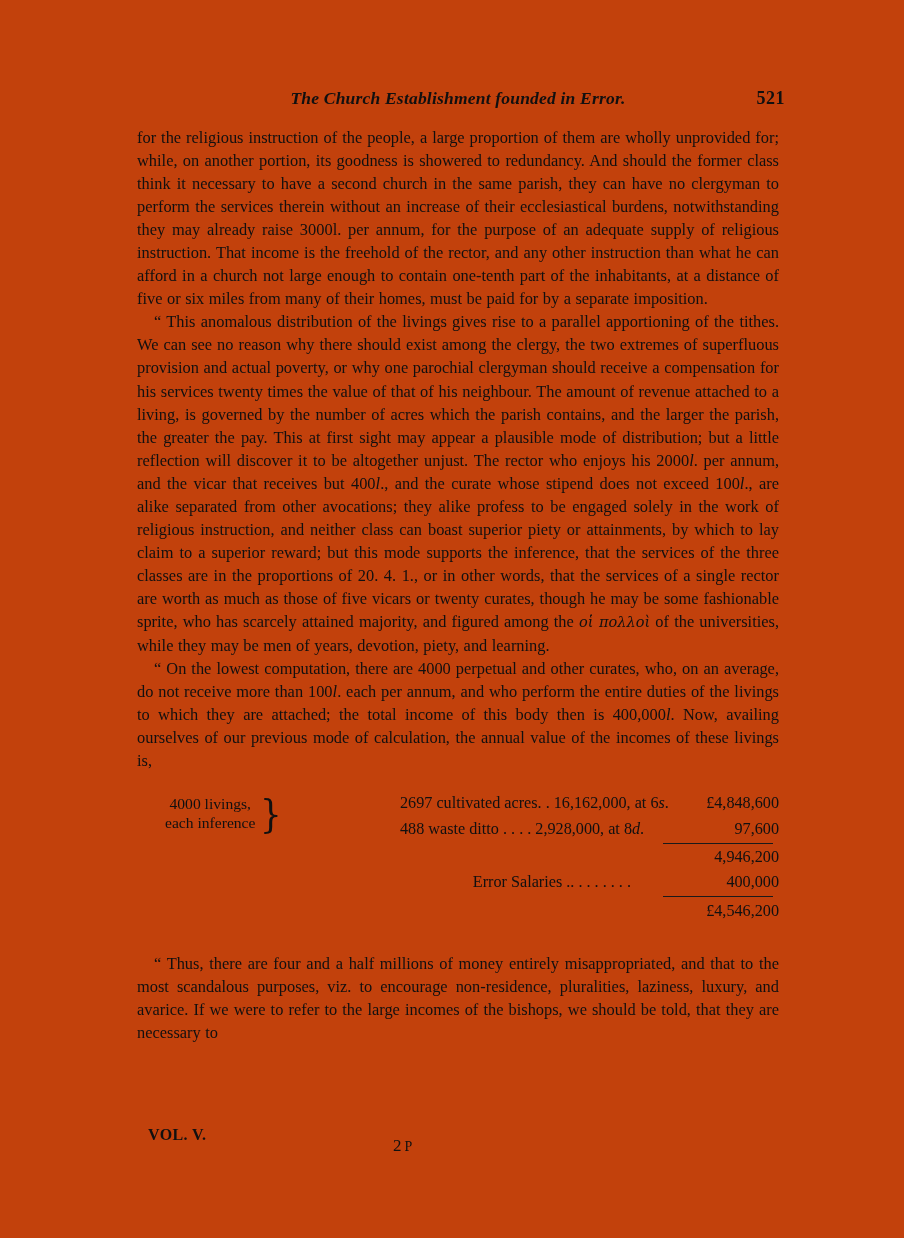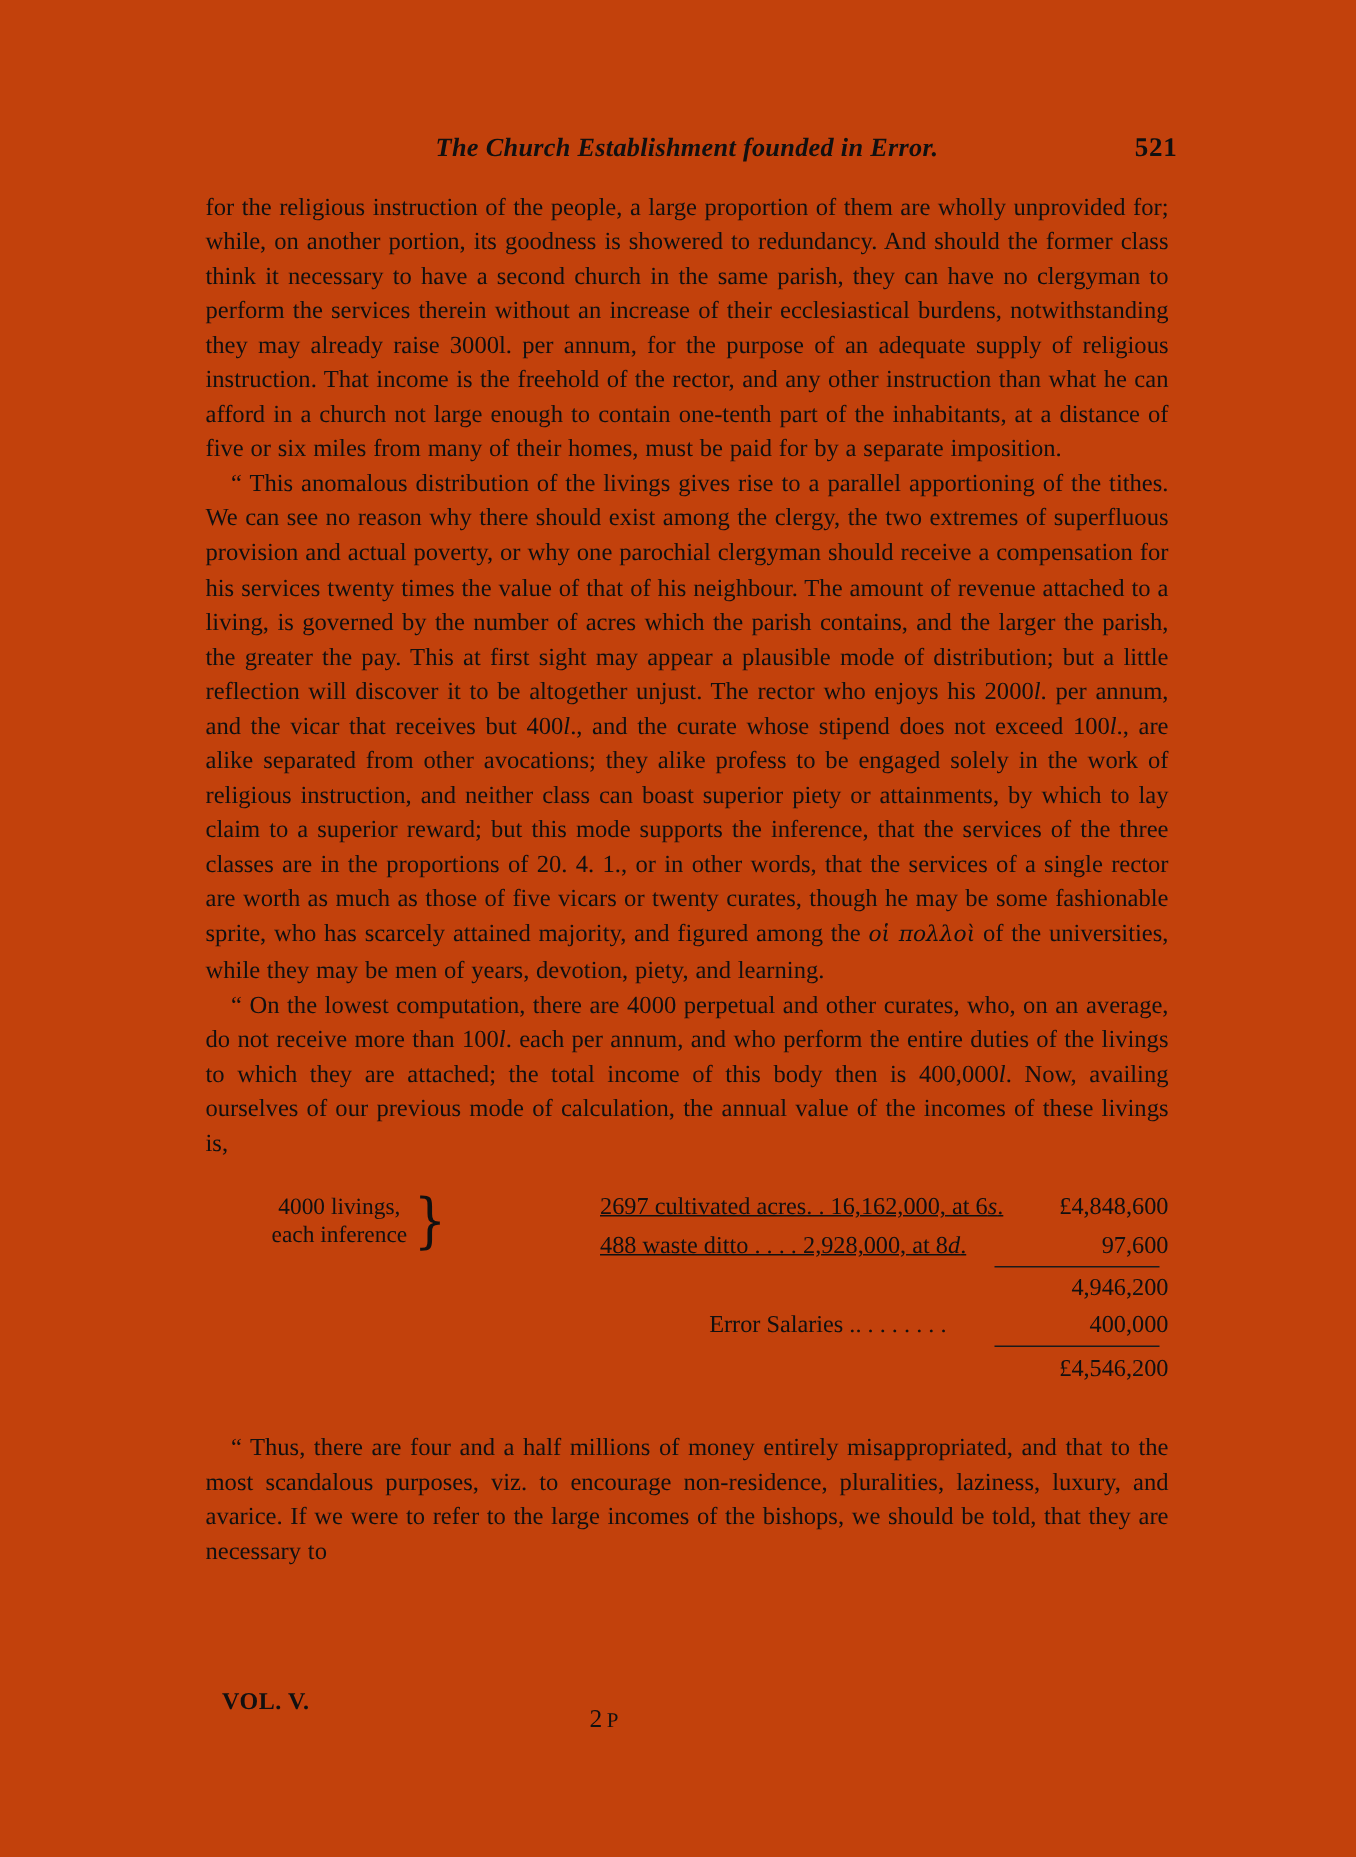--- a/index.html
+++ b/index.html
@@ -79,21 +79,21 @@
   }
   .calc-row {
     display: flex;
     align-items: flex-start;
     justify-content: flex-end;
   }
   .calc-label-block {
     display: flex;
     align-items: center;
     position: absolute;
-    left: 44px;
+    left: 28px;
     top: 2px;
     justify-content: center;
   }
   .calc-label-lines {
     text-align: center;
     font-size: 15.6px;
     line-height: 19px;
     font-family: "Liberation Serif", serif;
   }
   .calc-label-lines .l1 { display: block; }
@@ -101,21 +101,20 @@
   .brace {
     font-size: 40px;
     line-height: 30px;
     margin-left: 3px;
     font-family: "DejaVu Serif", serif;
     transform: scaleX(0.85);
   }
   .calc-desc {
     text-align: left;
     white-space: nowrap;
-    text-decoration: underline;
   }
   .calc-amount {
     width: 148px;
     text-align: right;
     white-space: nowrap;
     font-weight: normal;
   }
   .row-1 { padding-left: 263px; }
   .row-2 { padding-left: 263px; margin-top: 4px; }
   .rule-row {

